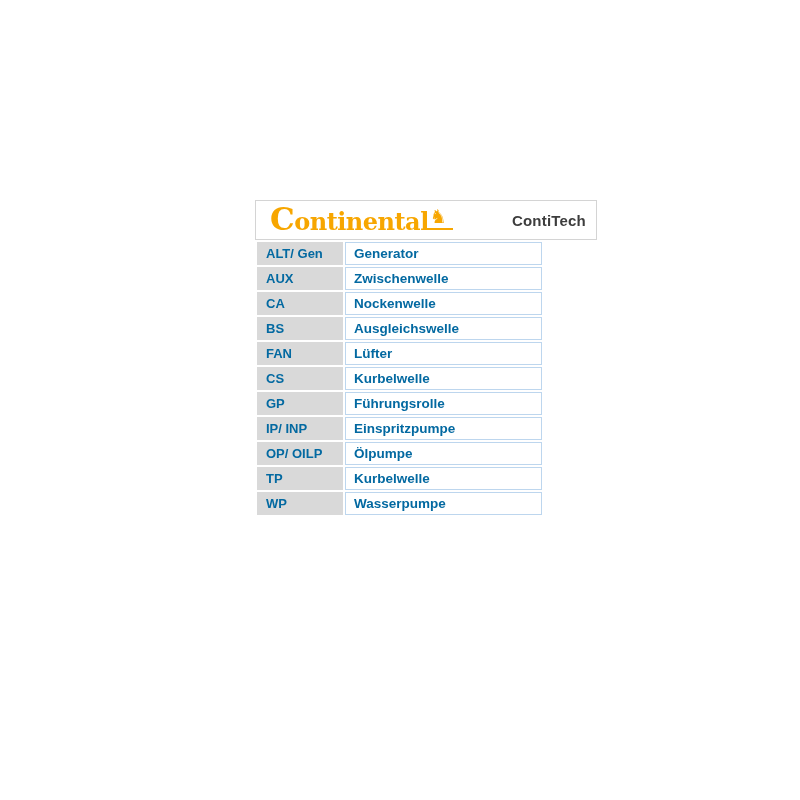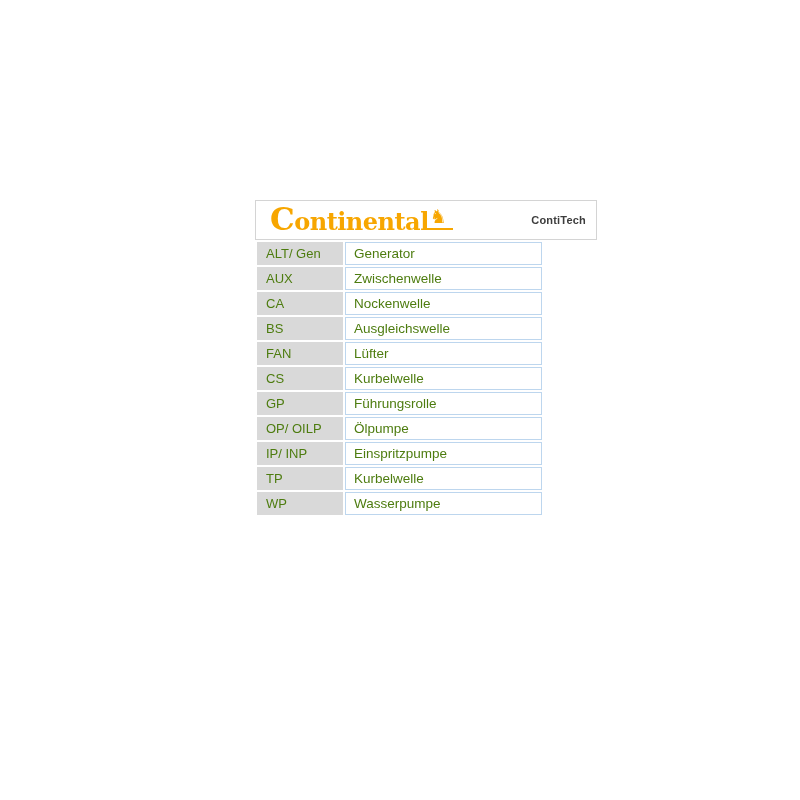--- a/index.html
+++ b/index.html
@@ -64,39 +64,39 @@
   }
   .horse-underline {
     position: absolute;
     left: -5px;
     bottom: 4px;
     width: 28px;
     height: 2px;
     background: #f7a600;
   }
   .division {
-    font-size: 11px;
+    font-size: 15px;
     font-weight: 700;
     color: #3d3d3d;
     letter-spacing: 0.2px;
   }
   
   table.glossary {
     margin-top: 0px;
     width: 289px;
     border-collapse: separate;
     border-spacing: 2px;
     table-layout: fixed;
   }
   table.glossary td {
     height: 21px;
     line-height: 21px;
     vertical-align: middle;
-    font-weight: 400;
-    color: #4d7c0f;
+    font-weight: 700;
+    color: #0369a1;
     white-space: nowrap;
     overflow: hidden;
   }
   td.abbr {
     width: 74px;
     background: #d9d9d9;
     border: 1px solid #d9d9d9;
     font-size: 13px;
     padding: 0 2px 0 8px;
   }
@@ -157,27 +157,27 @@
     <td class="term">Kurbelwelle</td>
   </tr>
 
   <tr>
     <td class="abbr">GP</td>
     <td class="term">Führungsrolle</td>
   </tr>
 
 
   <tr>
-    <td class="abbr">OP/ OILP</td>
-    <td class="term">Ölpumpe</td>
+    <td class="abbr">IP/ INP</td>
+    <td class="term">Einspritzpumpe</td>
   </tr>
 
   <tr>
-    <td class="abbr">IP/ INP</td>
-    <td class="term">Einspritzpumpe</td>
+    <td class="abbr">OP/ OILP</td>
+    <td class="term">Ölpumpe</td>
   </tr>
 
 
   <tr>
     <td class="abbr">TP</td>
     <td class="term">Kurbelwelle</td>
   </tr>
 
   <tr>
     <td class="abbr">WP</td>

